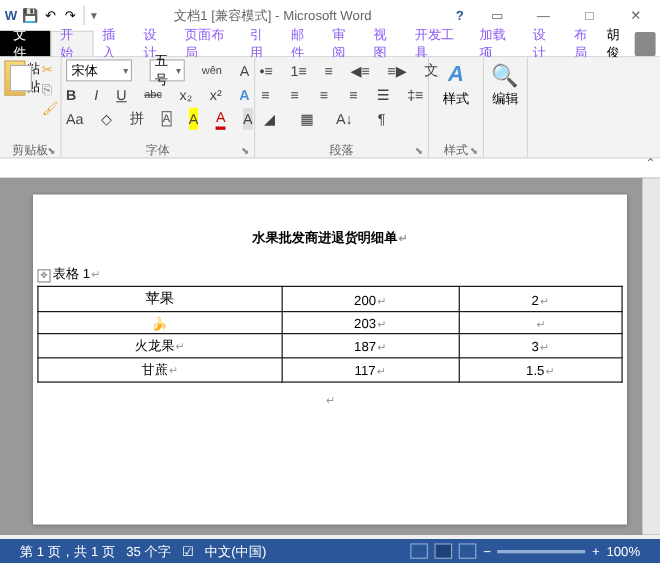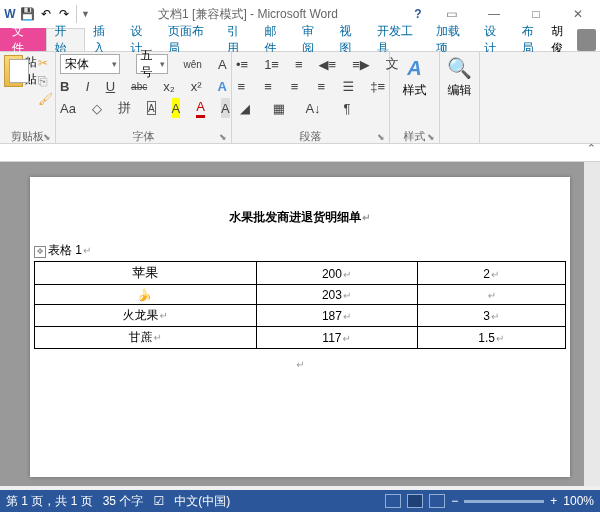--- a/index.html
+++ b/index.html
@@ -3,22 +3,22 @@
 <meta charset="utf-8">
 <style>
 *{margin:0;padding:0;box-sizing:border-box;font-family:"Microsoft YaHei","SimSun",sans-serif;font-size:12px}
 body{width:600px;height:512px;background:#f0f0f0;overflow:hidden;position:relative}
 .titlebar{height:28px;background:#fff;display:flex;align-items:center;padding:0 2px;gap:2px}
 .titlebar .icon{width:16px;height:16px;display:inline-flex;align-items:center;justify-content:center}
 .qat-sep{width:1px;height:18px;background:#ccc;margin:0 2px}
 .title-text{flex:1;text-align:center;color:#666;font-size:12px}
 .win-ctrl{width:40px;height:24px;display:flex;align-items:center;justify-content:center;color:#666}
 .menubar{height:24px;background:#fff;display:flex;align-items:stretch;border-bottom:1px solid #d4d4d4}
-.menu-file{background:#ec4899;color:#fff;padding:0 12px;display:flex;align-items:center}
-.menu-item{padding:0 8px;display:flex;align-items:center;color:#0369a1;cursor:pointer}
+.menu-file{background:#000000;color:#fff;padding:0 12px;display:flex;align-items:center}
+.menu-item{padding:0 8px;display:flex;align-items:center;color:#8b5cf6;cursor:pointer}
 .menu-item.active{background:#f3f3f3;border:1px solid #d4d4d4;border-bottom:none}
 .user-area{margin-left:auto;display:flex;align-items:center;gap:4px;padding-right:4px}
 .avatar{width:22px;height:22px;background:#888;border-radius:2px}
 .ribbon{height:92px;background:#f3f3f3;display:flex;border-bottom:1px solid #d4d4d4;position:relative}
 .group{border-right:1px solid #d4d4d4;padding:2px 4px 14px;display:flex;flex-direction:column;position:relative}
 .group-label{position:absolute;bottom:0;left:0;right:0;text-align:center;font-size:11px;color:#666;height:14px}
 .group-launcher{position:absolute;bottom:1px;right:2px;width:10px;height:10px;font-size:9px;color:#888}
 .clipboard-group{width:56px}
 .paste-btn{display:flex;flex-direction:row;align-items:center;gap:2px;width:36px}
 .paste-icon{width:28px;height:32px;background:linear-gradient(#f9d97a,#e8b84a);border:1px solid #c49a3a;position:relative}
@@ -39,21 +39,21 @@
 .collapse-arrow{position:absolute;right:4px;bottom:-12px;color:#666;font-size:11px}
 .ruler{height:18px;background:#fff;border-bottom:1px solid #d4d4d4}
 .doc-area{height:324px;background:#999;overflow:auto;padding:10px 0;position:relative}
 .page{width:540px;min-height:300px;background:#fff;margin:5px auto;box-shadow:0 0 4px rgba(0,0,0,.3);padding:30px 4px}
 .doc-title{text-align:center;font-weight:bold;font-size:16px;margin-bottom:16px;font-family:"SimSun"}
 .tbl-label{font-size:12px;margin-bottom:2px;font-family:"SimSun"}
 .tbl-anchor{display:inline-block;width:12px;height:12px;border:1px solid #888;font-size:8px;text-align:center;line-height:10px;color:#888;margin-right:2px}
 table.doc{width:100%;border-collapse:collapse;font-family:"SimSun"}
 table.doc td{border:1px solid #000;padding:2px 6px;text-align:center;font-size:13px;height:20px}
 .para-mark{color:#999;font-size:10px;margin-left:1px}
-.statusbar{position:absolute;bottom:0;left:0;right:0;height:22px;background:#2b579a;color:#fff;display:flex;align-items:center;padding:0 6px;font-size:11px;gap:10px}
+.statusbar{position:absolute;bottom:0;left:0;right:0;height:22px;background:#2b579a;color:#fff;display:flex;align-items:center;padding:0 18px;font-size:11px;gap:10px}
 .status-right{margin-left:auto;display:flex;align-items:center;gap:6px}
 .view-btn{width:16px;height:14px;border:1px solid #91aed4}
 .zoom-slider{width:80px;height:3px;background:#91aed4;position:relative}
 .zoom-slider::before{content:"";position:absolute;left:-10px;top:-5px;font-size:11px}
 .doc-wrap{position:relative;height:324px}
 .scrollbar-v{position:absolute;right:0;top:0;bottom:0;width:16px;background:#e8e8e8}
 </style>
 </head>
 <body>
 

